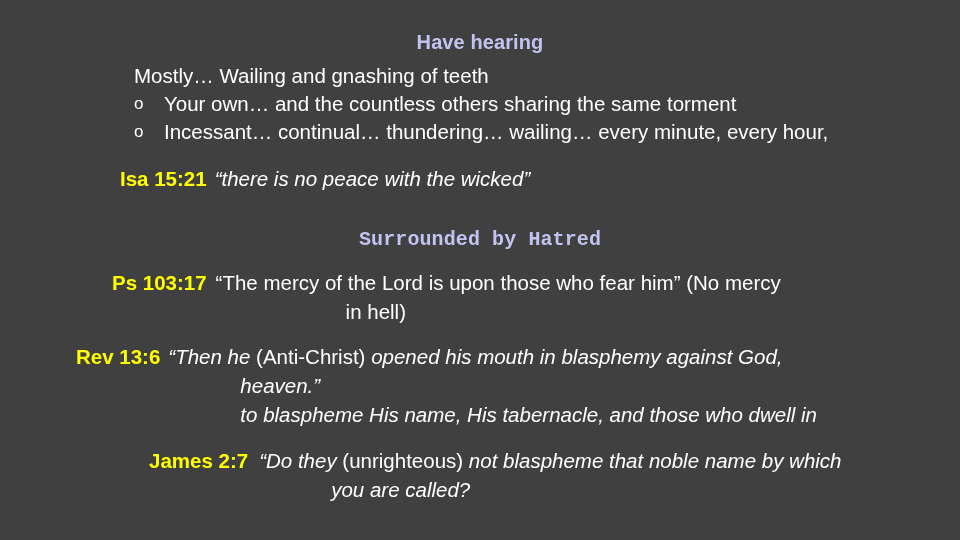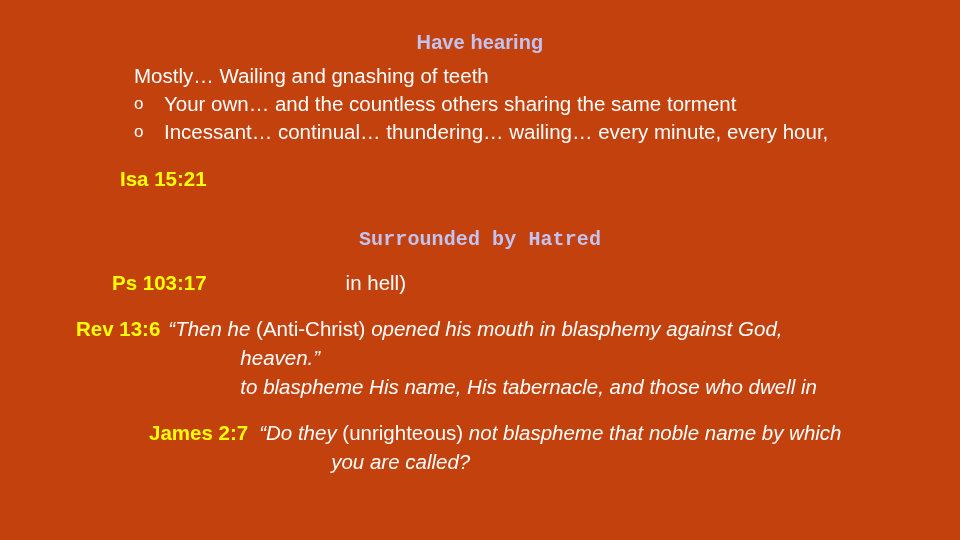--- a/index.html
+++ b/index.html
@@ -13,21 +13,21 @@
     overflow: hidden;
     font-family: "Liberation Sans", sans-serif;
     color: #ffffff;
     -webkit-font-smoothing: antialiased;
   }
 
   .slide {
     position: relative;
     width: 960px;
     height: 540px;
-    background: #c2410c;
+    background: #404040;
   }
 
   
   .section-heading {
     text-align: center;
     font-weight: bold;
     font-size: 20px;
     color: #c3c3f2;
     letter-spacing: 0.1px;
   }
@@ -150,29 +150,31 @@
       <span class="bullet-mark">o</span>
       <span class="bullet-text">
         <span>Incessant… continual… thundering… wailing… every minute, every hour,</span>
       </span>
     </div>
 
   </div>
 
   <div class="verse" id="verse-isa">
     <span class="ref">Isa 15:21</span>
+    <span class="quote italic">“there is no peace with the wicked”</span>
   </div>
 
   <div id="heading-surrounded-wrap">
     <h1 class="section-heading" id="heading-surrounded">Surrounded by Hatred</h1>
   </div>
 
   <div class="verse" id="verse-ps">
     <span class="ref">Ps 103:17</span>
     <span class="quote">
+      <span>“The mercy of the Lord is upon those who fear him”  (No mercy</span>
       <span class="cont">in hell)</span>
     </span>
   </div>
 
   <div class="verse" id="verse-rev">
     <span class="ref">Rev 13:6</span>
     <span class="quote">
       <span class="italic">“Then he </span><span class="upright">(Anti-Christ)</span><span class="italic"> opened his mouth in blasphemy against God,</span>
       <span class="cont italic">heaven.”</span>
       <span class="cont italic">to blaspheme His name, His tabernacle, and those who dwell in</span>

